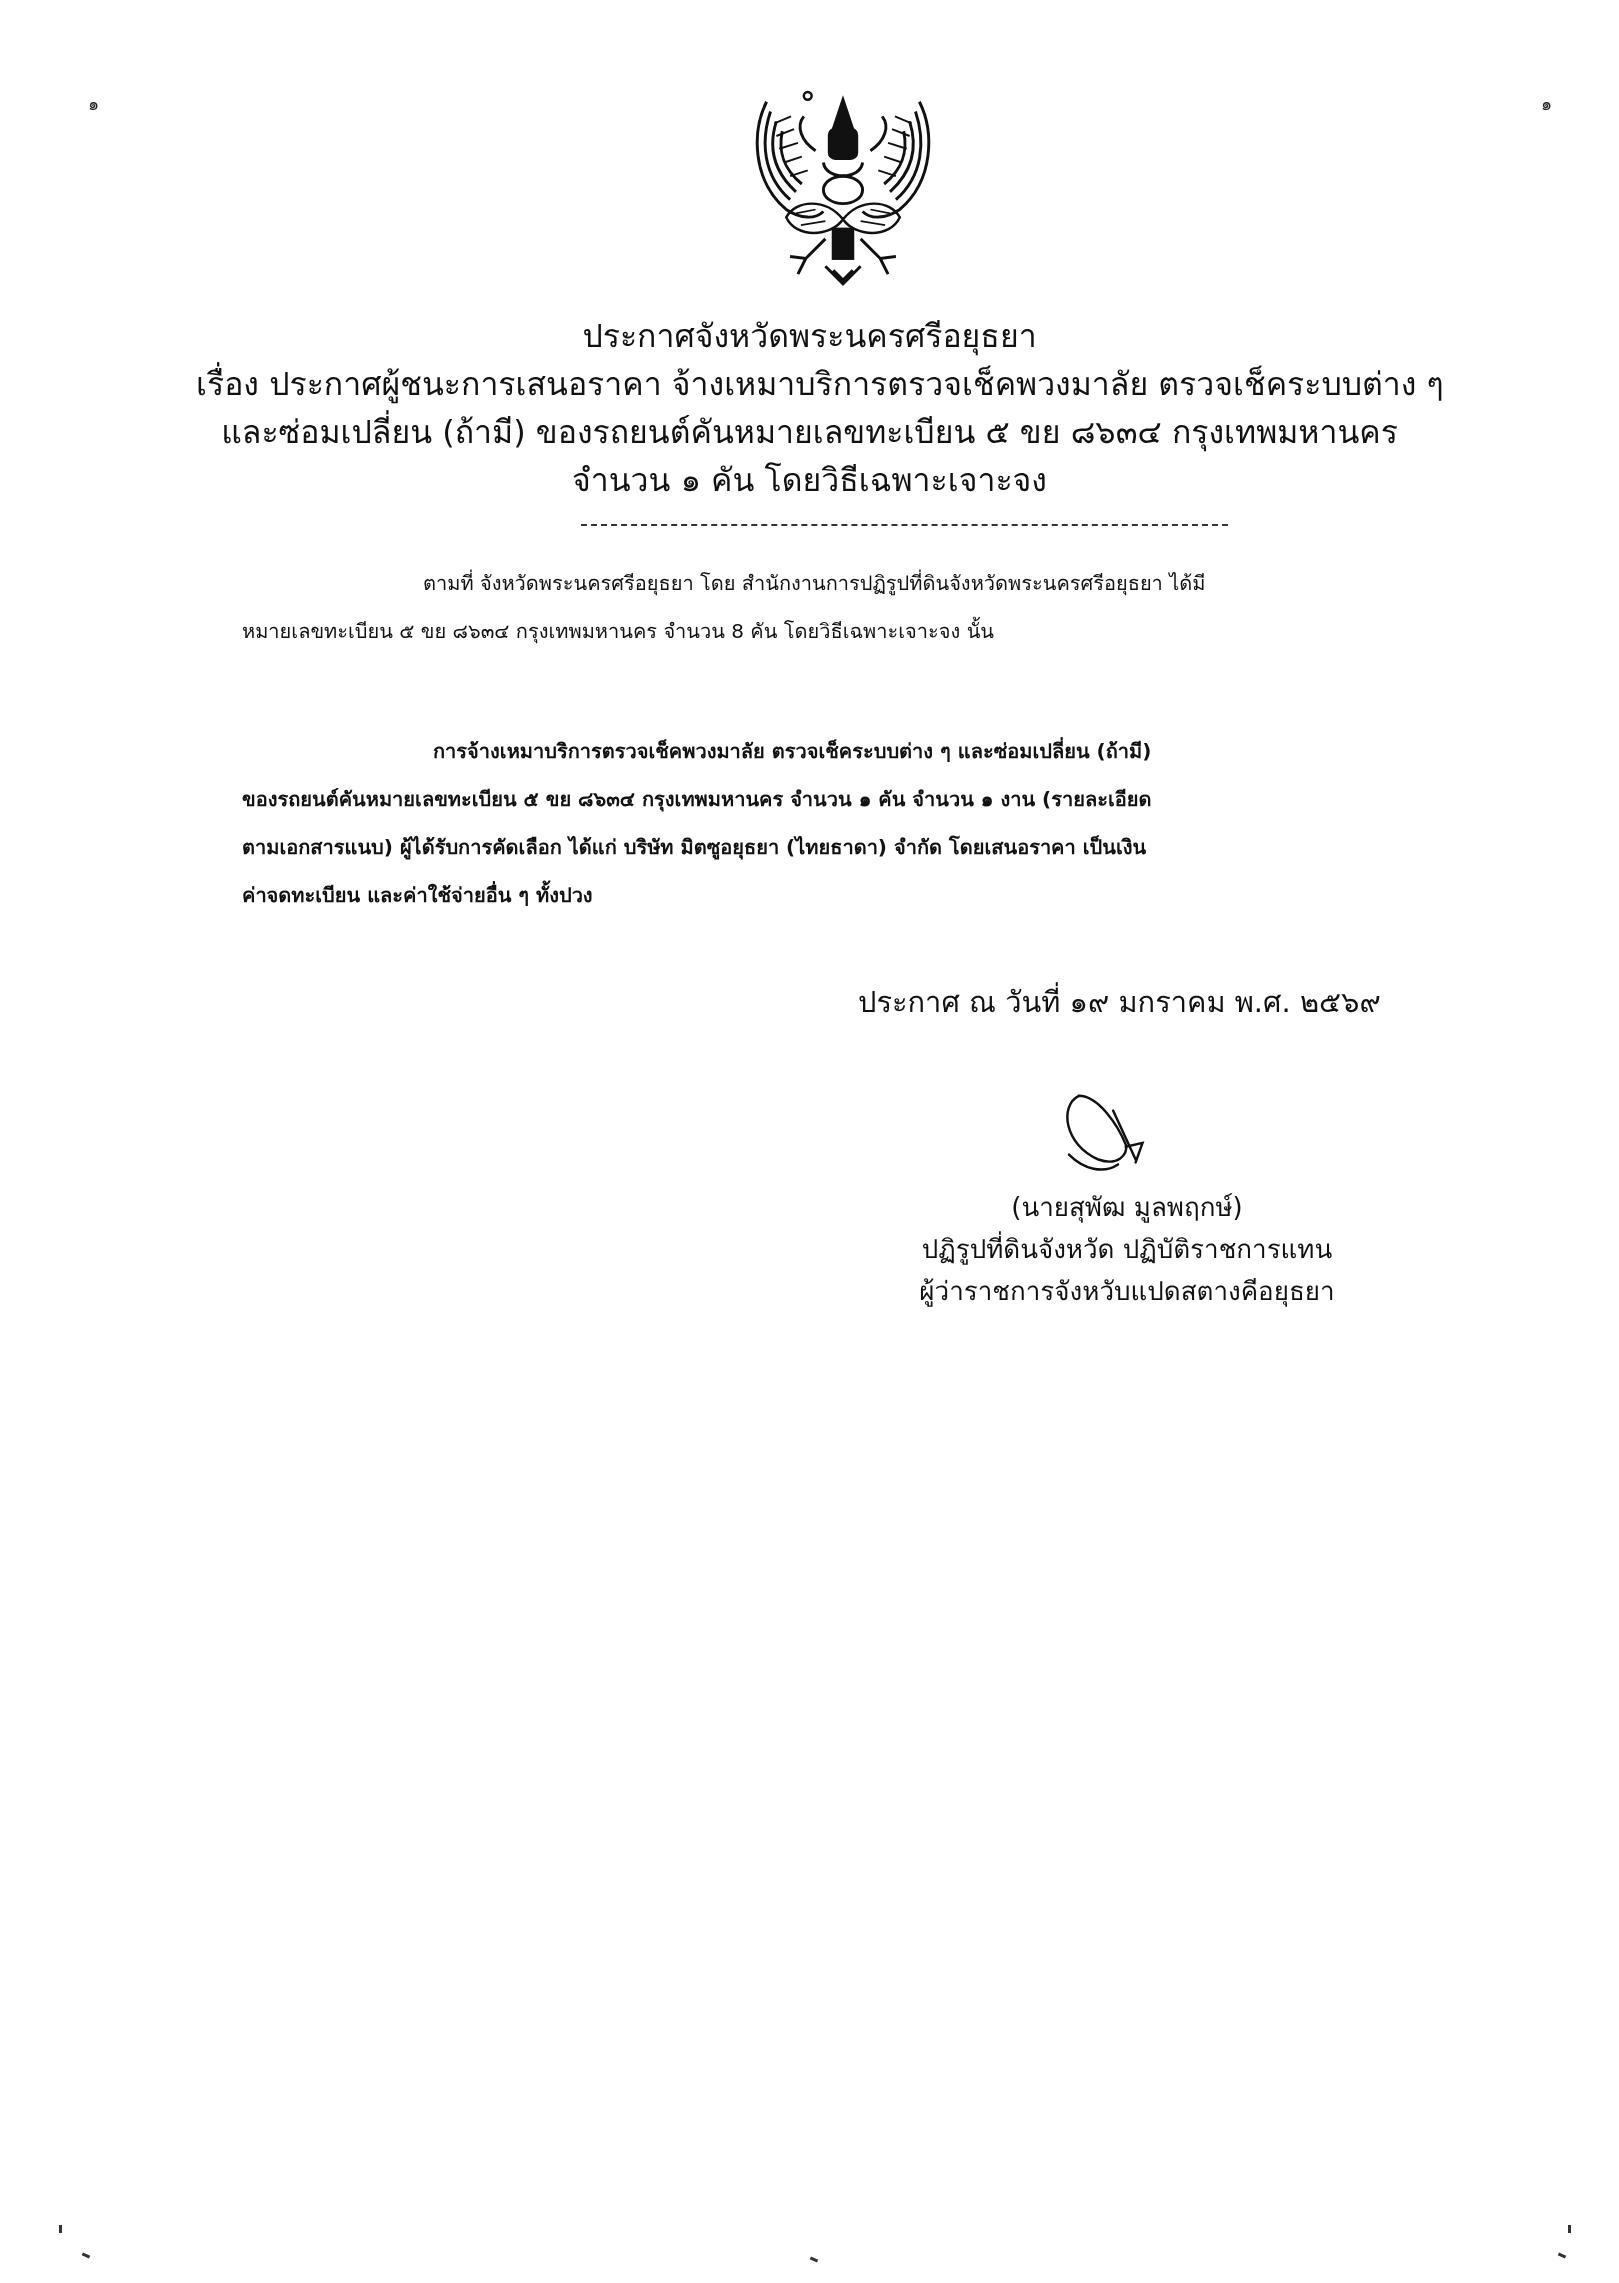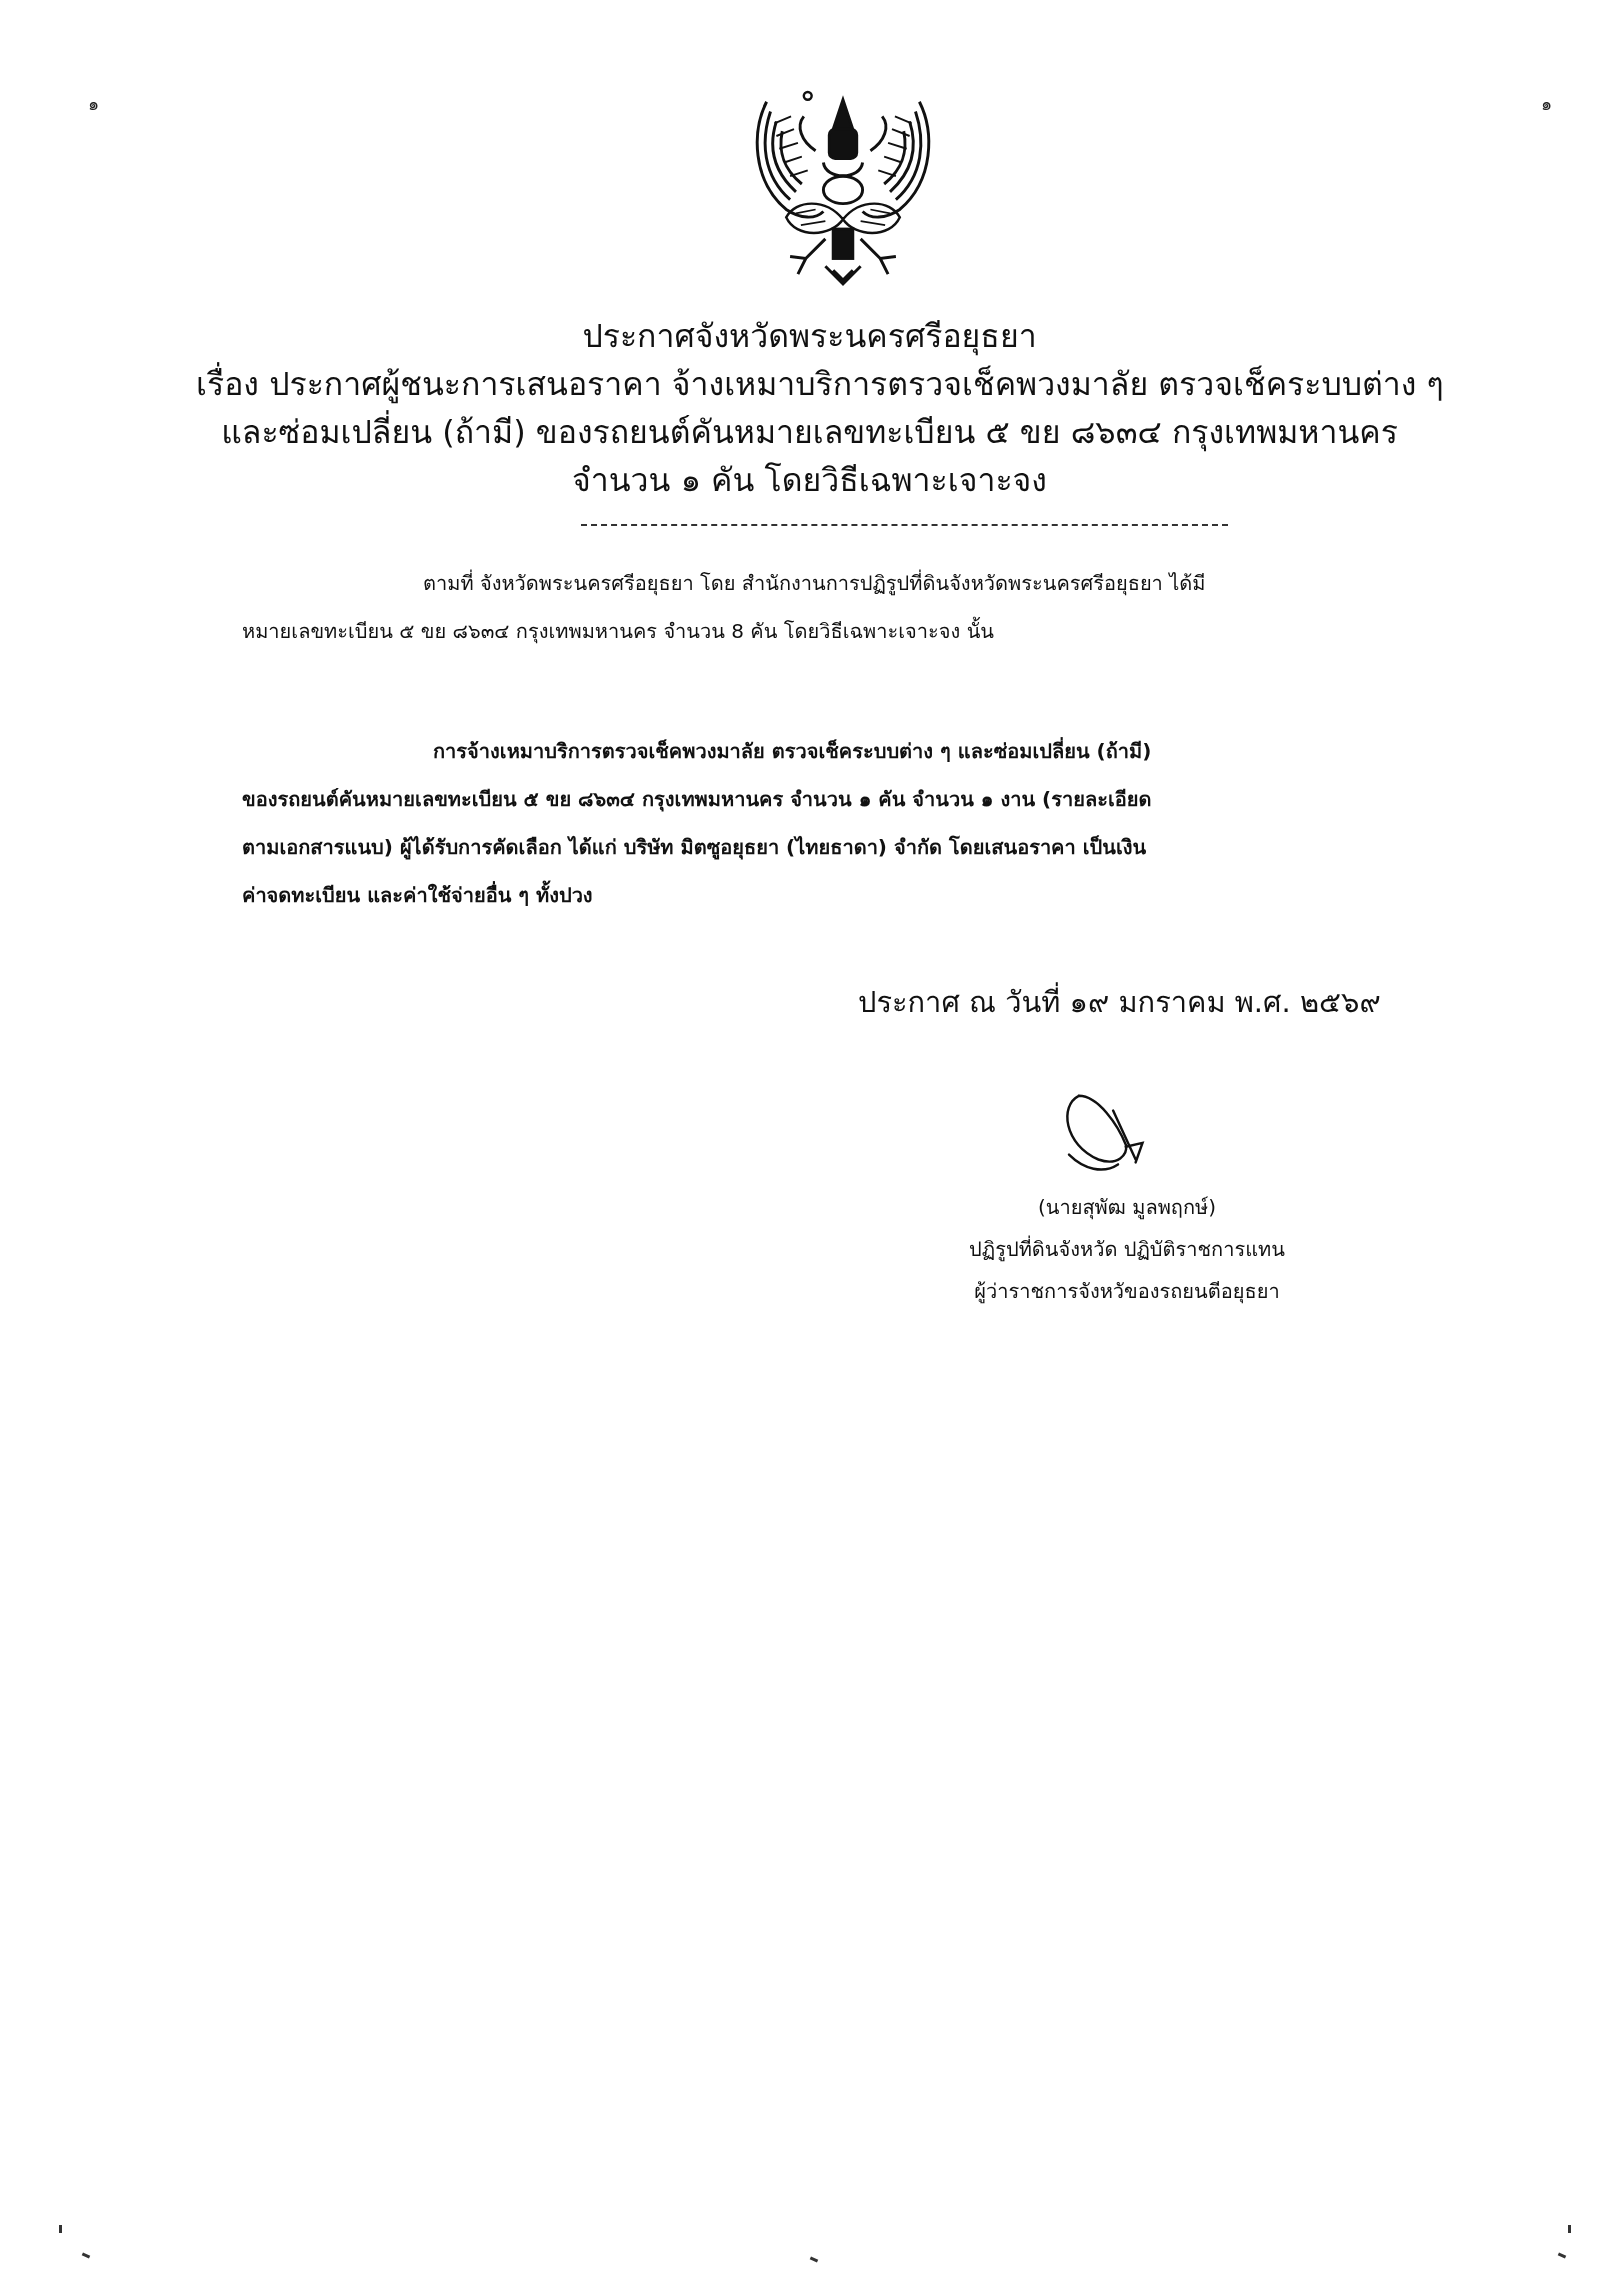--- a/index.html
+++ b/index.html
@@ -38,21 +38,21 @@
     .p2 { top: 727px; font-weight: bold; }
     .dateline {
       position: absolute; left: 858px; top: 983px;
       font-size: 29px; line-height: 39px; white-space: nowrap;
     }
     .signature {
       position: absolute; left: 1059px; top: 1086px; width: 118px; height: 98px;
     }
     .signer-block {
       position: absolute; left: 882px; width: 490px; top: 1186px;
-      text-align: center; font-size: 20px; line-height: 42px;
+      text-align: center; font-size: 26px; line-height: 42px;
     }
     .signer-block .line { white-space: nowrap; }
     .tick {
       position: absolute; width: 7.8px; height: 2.9px; background: #333; transform: rotate(25deg);
     }
   </style>
 </head>
 <body>
 
 <div class="page">
@@ -125,21 +125,21 @@
       <path d="M20 10 C0 20 5 60 40 75 C60 82 70 70 68 60 C60 40 40 10 20 10"></path>
       <path d="M10 70 C25 85 45 90 60 80"></path>
       <path d="M55 25 L78 75"></path>
       <path d="M68 62 L85 58 L78 78"></path>
     </g>
   </svg>
 
   <div class="signer-block">
     <div class="line">(นายสุพัฒ มูลพฤกษ์)</div>
     <div class="line">ปฏิรูปที่ดินจังหวัด ปฏิบัติราชการแทน</div>
-    <div class="line">ผู้ว่าราชการจังหวัของรถยนตีอยุธยา</div>
+    <div class="line">ผู้ว่าราชการจังหวับแปดสตางคีอยุธยา</div>
   </div>
 
   <div class="tick" style="left:82px; top:2254px;"></div>
   <div class="tick" style="left:810px; top:2258px;"></div>
   <div class="tick" style="left:1558px; top:2254px;"></div>
   <div class="tick" style="left:59px; top:2225px; width:2.9px; height:7.8px; transform:none;"></div>
   <div class="tick" style="left:1568px; top:2225px; width:2.9px; height:7.8px; transform:none;"></div>
 </div>
 
 

